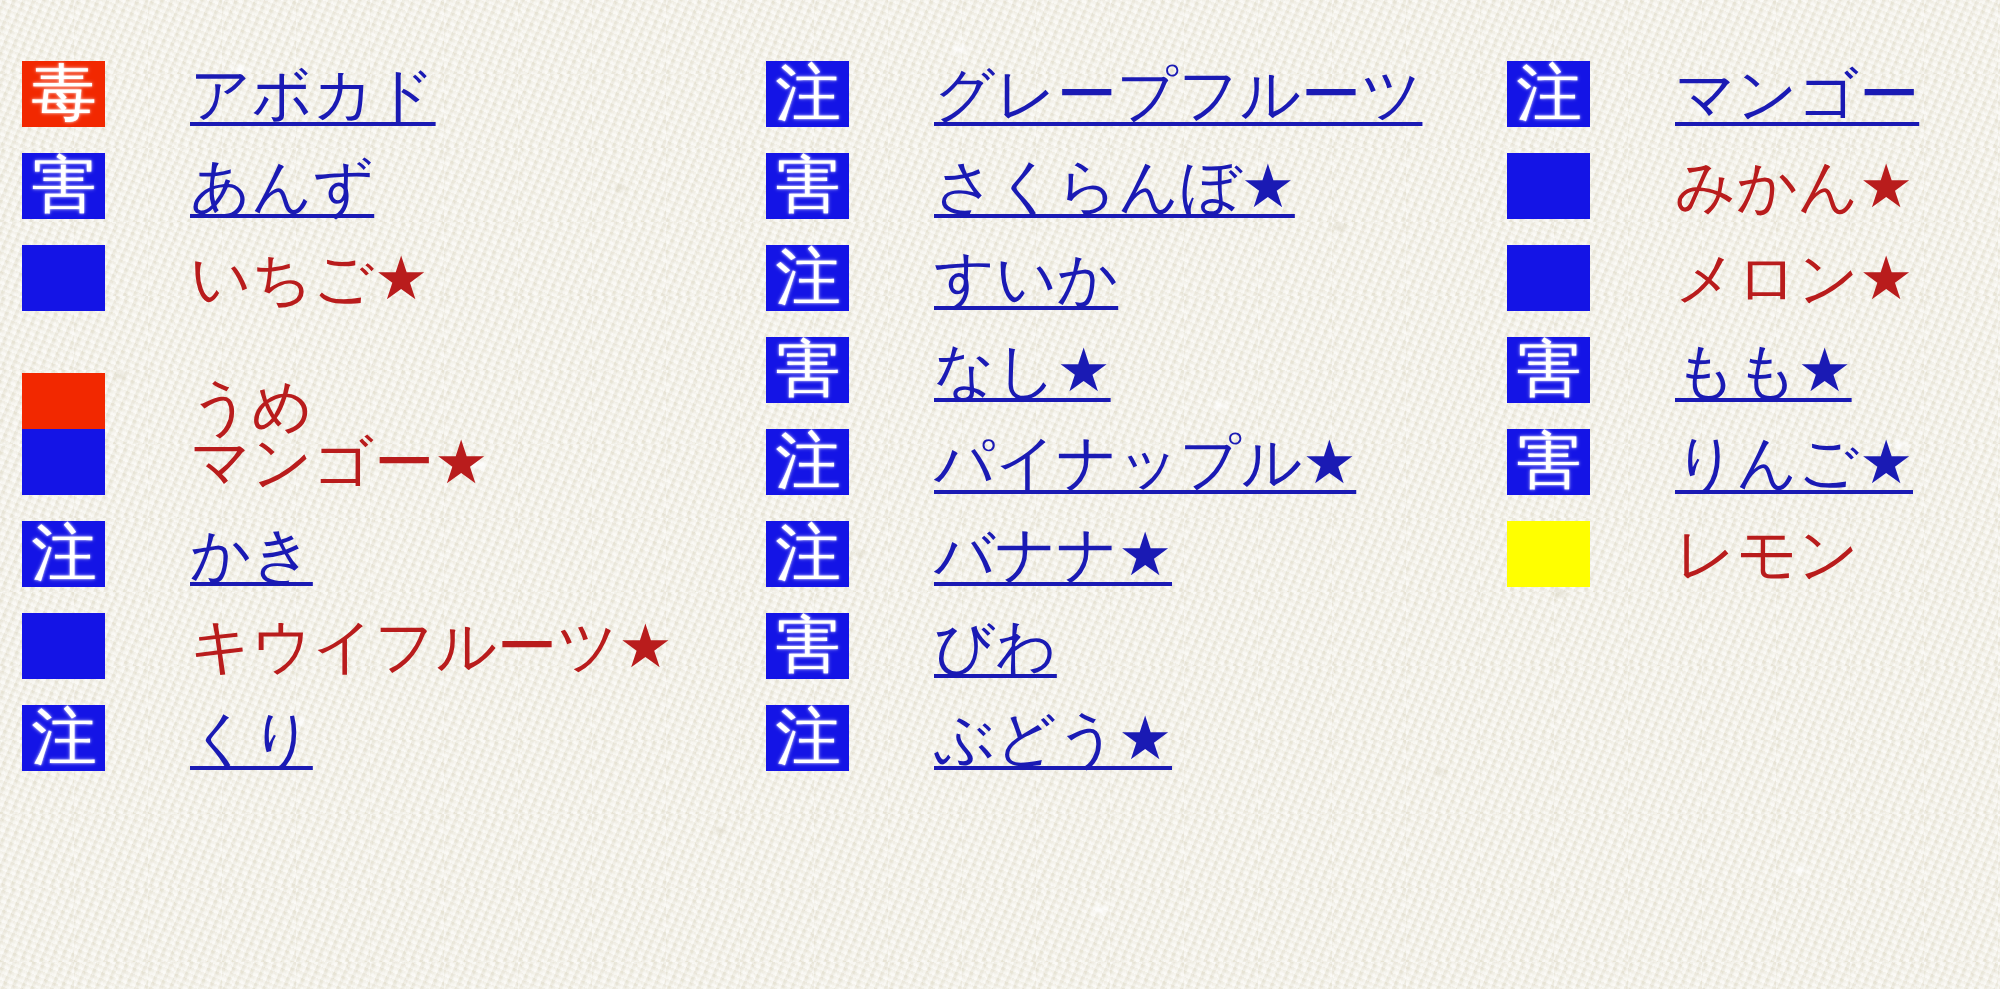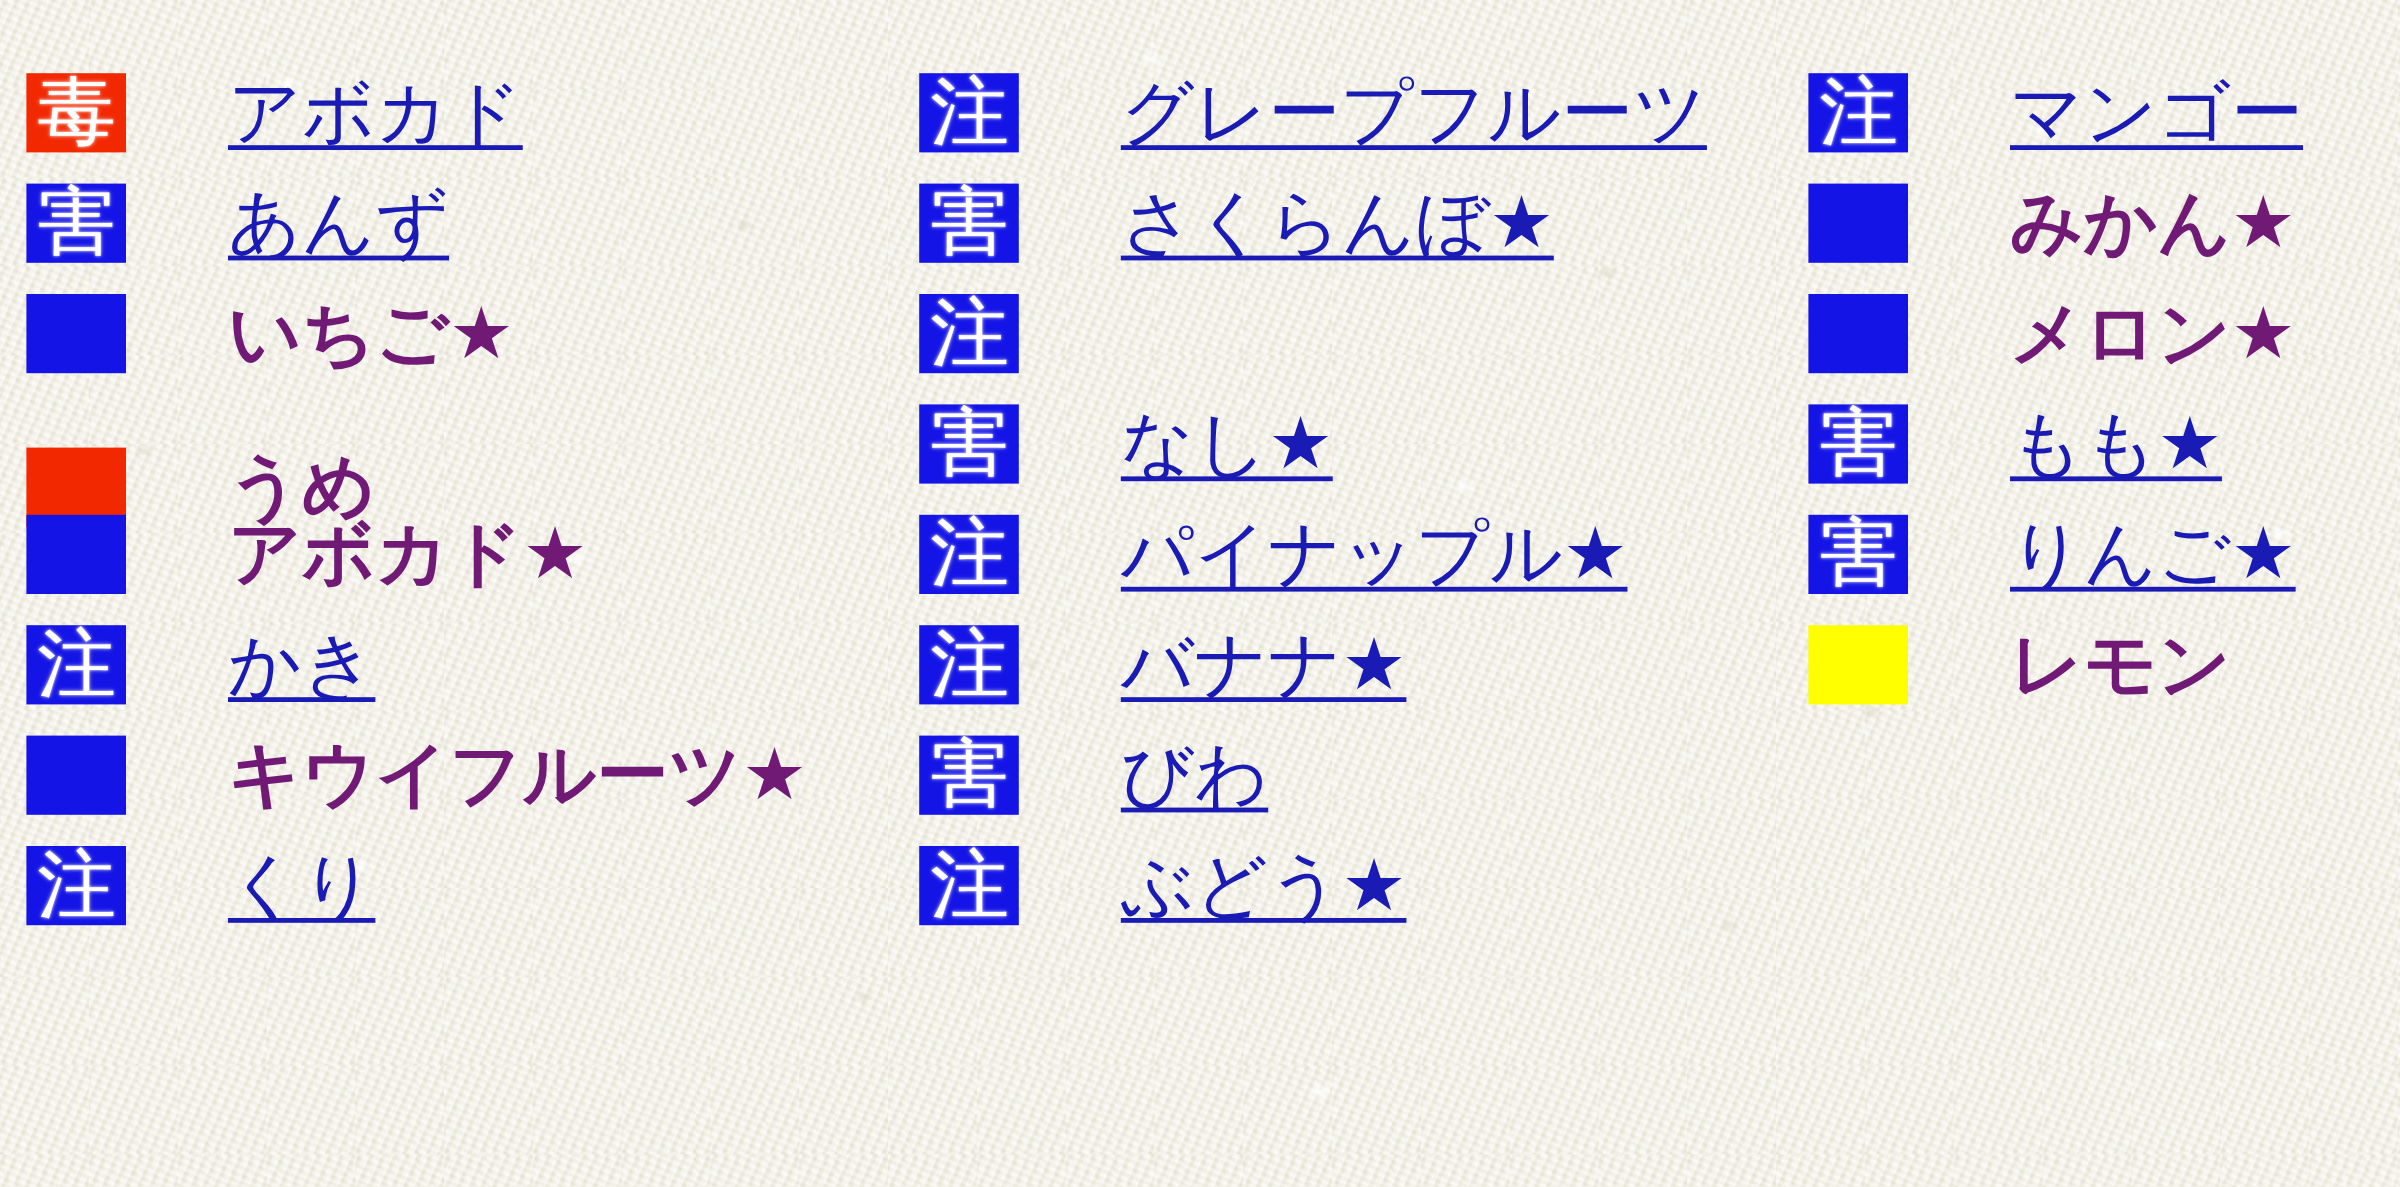--- a/index.html
+++ b/index.html
@@ -103,23 +103,22 @@
     letter-spacing: 0px;
   }
   .item-label.link {
     color: #1a1ab4;
     text-decoration: underline;
     text-decoration-thickness: 4px;
     text-underline-offset: 7px;
     cursor: pointer;
   }
   .item-label.plain {
-    color: #701a75;
+    color: #b91c1c;
     text-decoration: none;
-    font-weight: bold;
   }
 </style>
 </head>
 <body>
 
 <div id="paper-texture"></div>
 
 <div id="columns">
     <div class="column col-0">
       <div class="list-item" style="top: 61px;">
@@ -143,21 +142,21 @@
       <div class="list-item" style="top: 337px; margin-top: 36px;">
         <div class="marker" style="background-color: rgb(242, 40, 0);">
           <span></span>
         </div>
         <span class="item-label plain">うめ</span>
       </div>
       <div class="list-item" style="top: 429px;">
         <div class="marker" style="background-color: rgb(20, 20, 230);">
           <span></span>
         </div>
-        <span class="item-label plain">アボカド★</span>
+        <span class="item-label plain">マンゴー★</span>
       </div>
       <div class="list-item" style="top: 521px;">
         <div class="marker" style="background-color: rgb(20, 20, 230);">
           <span>注</span>
         </div>
         <a class="item-label link" href="#">かき</a>
       </div>
       <div class="list-item" style="top: 613px;">
         <div class="marker" style="background-color: rgb(20, 20, 230);">
           <span></span>
@@ -181,20 +180,21 @@
       <div class="list-item" style="top: 153px;">
         <div class="marker" style="background-color: rgb(20, 20, 230);">
           <span>害</span>
         </div>
         <a class="item-label link" href="#">さくらんぼ★</a>
       </div>
       <div class="list-item" style="top: 245px;">
         <div class="marker" style="background-color: rgb(20, 20, 230);">
           <span>注</span>
         </div>
+        <a class="item-label link" href="#">すいか</a>
       </div>
       <div class="list-item" style="top: 337px;">
         <div class="marker" style="background-color: rgb(20, 20, 230);">
           <span>害</span>
         </div>
         <a class="item-label link" href="#">なし★</a>
       </div>
       <div class="list-item" style="top: 429px;">
         <div class="marker" style="background-color: rgb(20, 20, 230);">
           <span>注</span>

